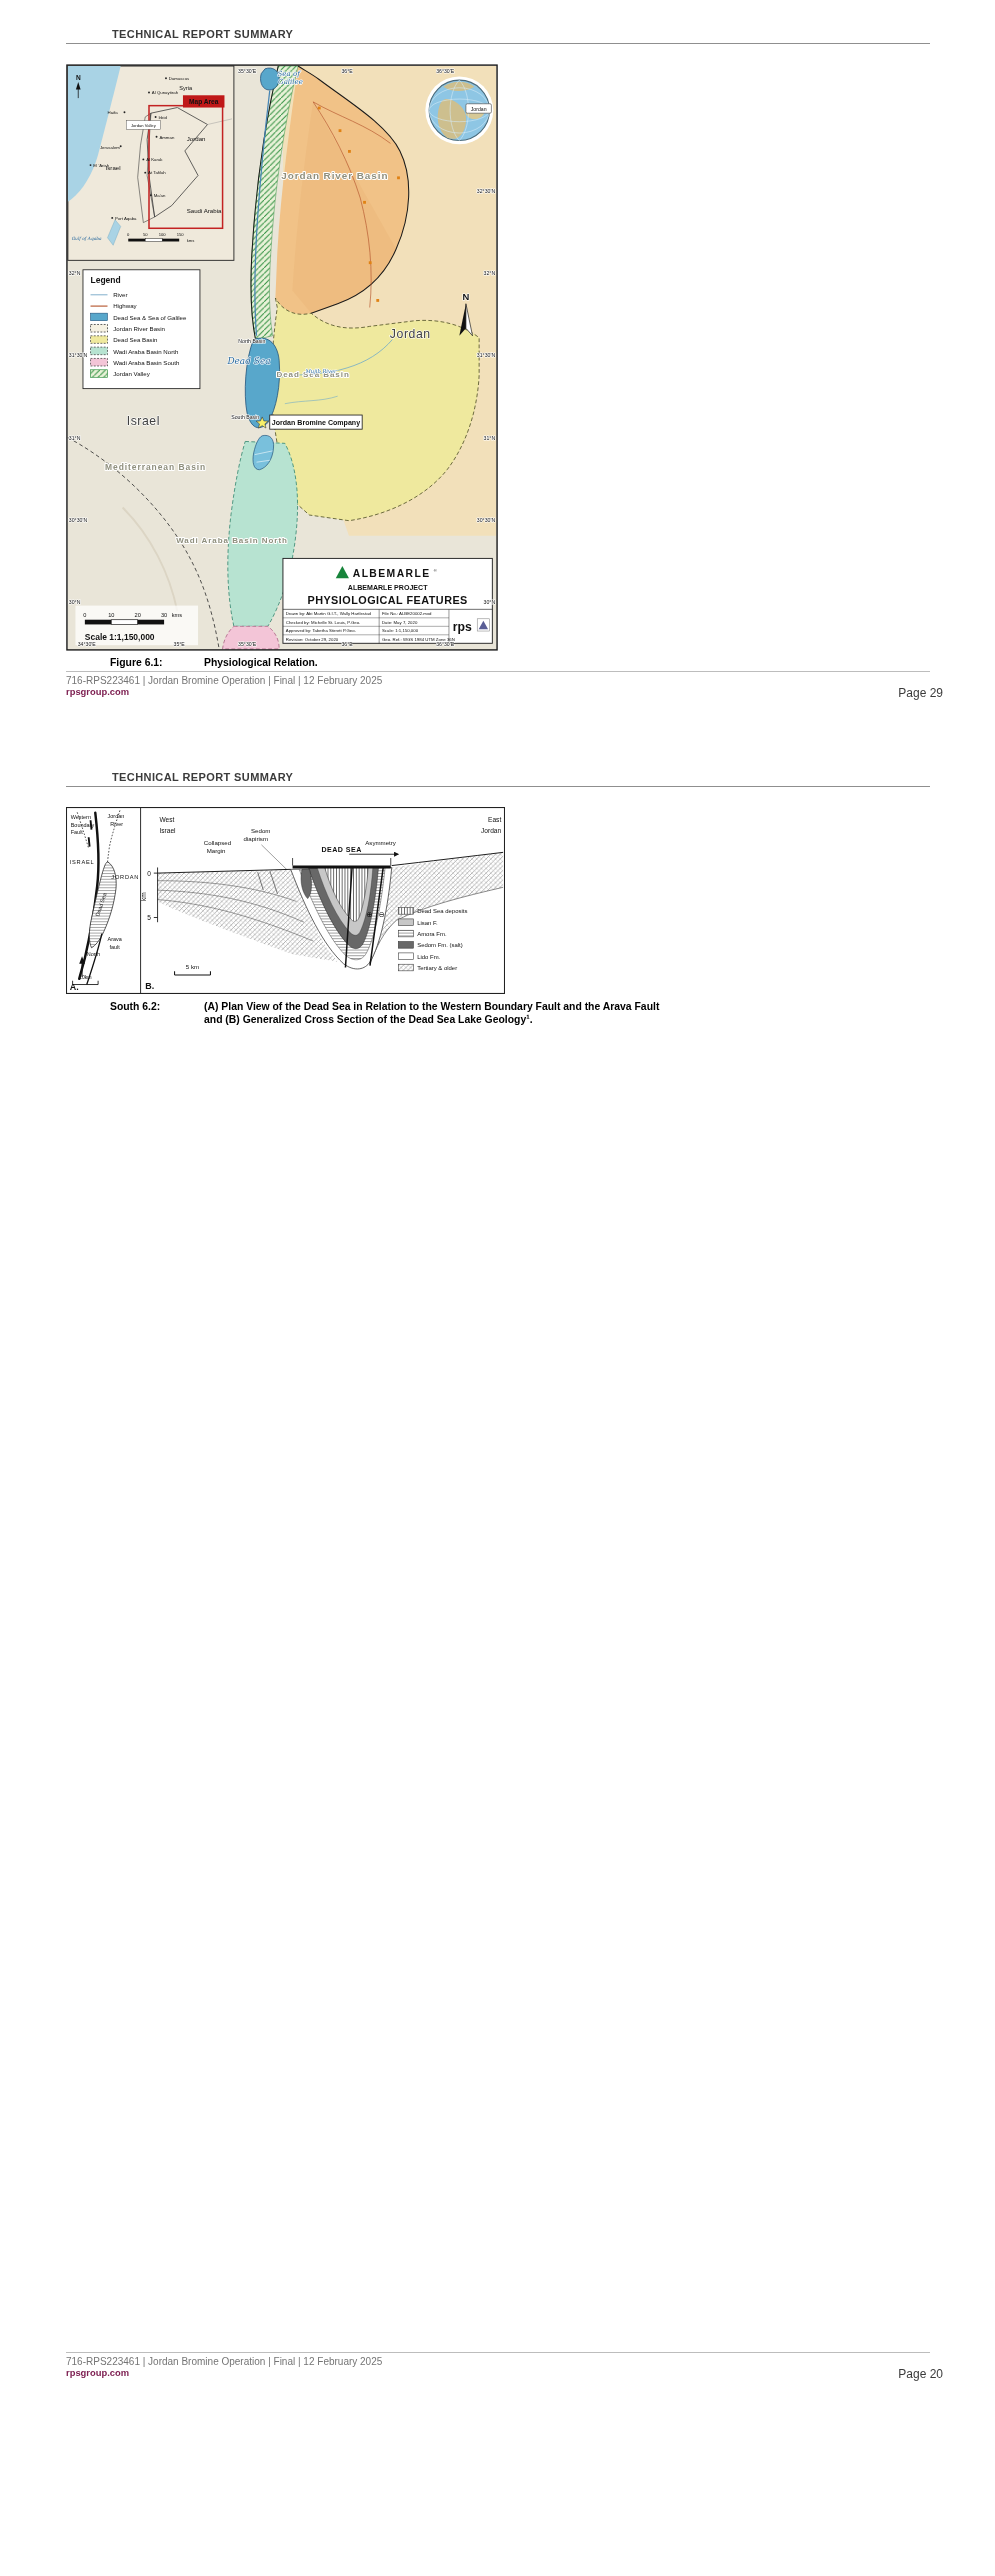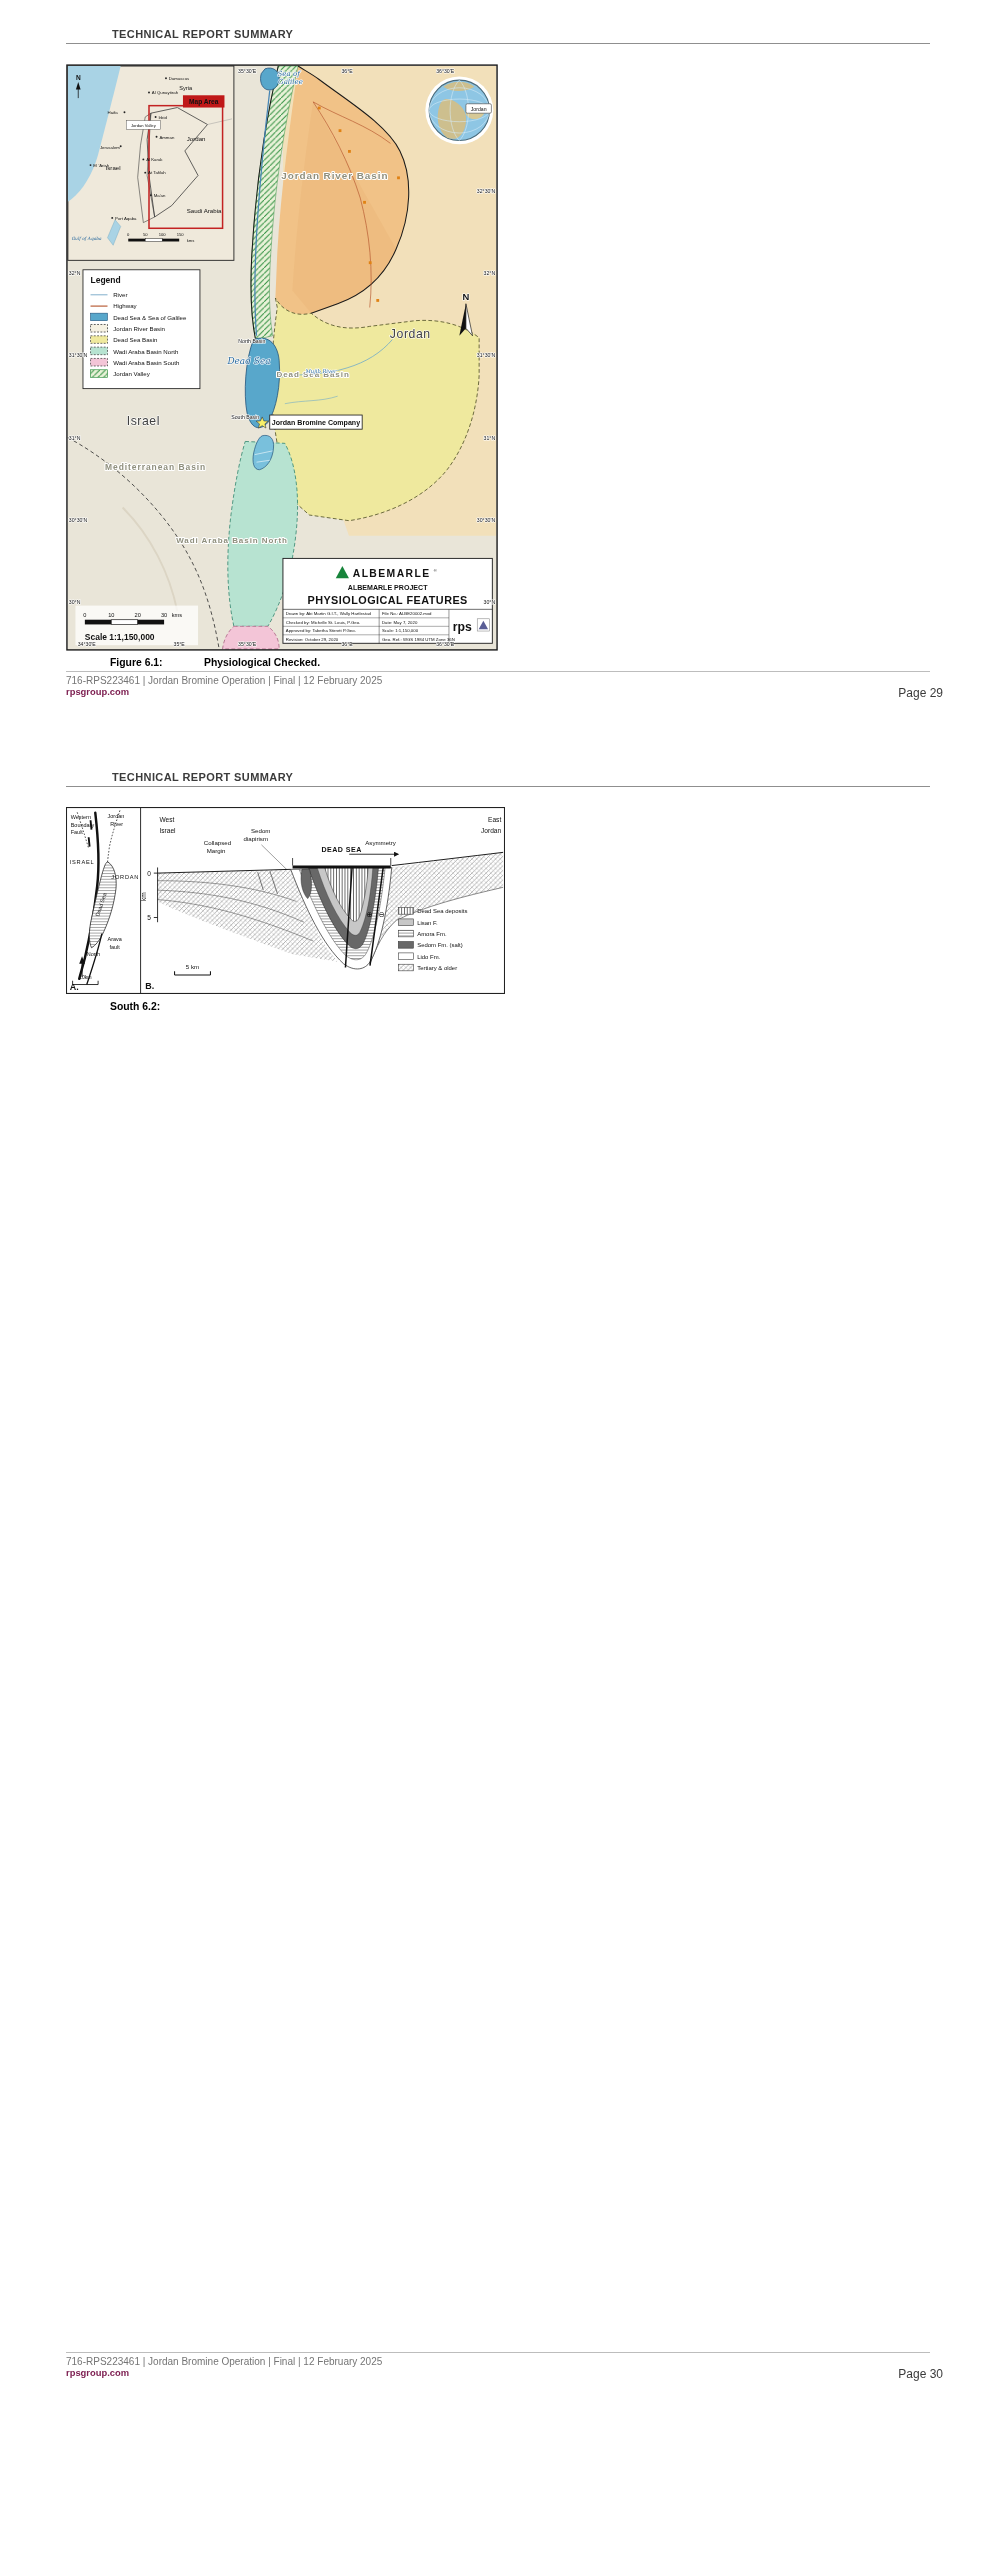--- a/index.html
+++ b/index.html
@@ -255,21 +255,21 @@
     <text x="455" y="398" text-anchor="end">31°N</text>
     <text x="455" y="485" text-anchor="end">30°30'N</text>
     <text x="455" y="572" text-anchor="end">30°N</text>
   </g>
 
   <rect x="1" y="1" width="456" height="620" fill="none" stroke="#1a1a1a" stroke-width="1.5"></rect>
 </svg>
 
 <div class="abs cap" style="top:656px">
   <span class="lbl">Figure 6.1:</span>
-  <span>Physiological Checked.</span>
+  <span>Physiological Relation.</span>
 </div>
 
 <div class="abs rule light" style="top:671px"></div>
 <div class="abs meta" style="top:675px">716-RPS223461  |  Jordan Bromine Operation  |  Final  |  12 February 2025</div>
 <div class="abs site" style="top:686px">rpsgroup.com</div>
 <div class="abs pageno" style="top:686px">Page 29</div>
 
 <div class="abs hdr-title" style="top:771px">TECHNICAL REPORT SUMMARY</div>
 <div class="abs rule" style="top:786px"></div>
 
@@ -383,19 +383,23 @@
     </g>
 
     <path d="M115,178 L153,178 M115,174 L115,178 M153,174 L153,178" stroke="#111" stroke-width="1.1" fill="none"></path>
     <text x="134" y="172" text-anchor="middle" font-size="6.5">5 km</text>
     <text x="84" y="193" font-size="9.5" font-weight="bold">B.</text>
   </g>
 </svg>
 
 <div class="abs cap" style="top:1000px">
   <span class="lbl">South 6.2:</span>
+  <span>
+    <span style="display:block">(A) Plan View of the Dead Sea in Relation to the Western Boundary Fault and the Arava Fault</span>
+    <span style="display:block">and (B) Generalized Cross Section of the Dead Sea Lake Geology¹.</span>
+  </span>
 </div>
 
 <div class="abs rule light" style="top:2352px"></div>
 <div class="abs meta" style="top:2356px">716-RPS223461  |  Jordan Bromine Operation  |  Final  |  12 February 2025</div>
 <div class="abs site" style="top:2367px">rpsgroup.com</div>
-<div class="abs pageno" style="top:2367px">Page 30</div>
+<div class="abs pageno" style="top:2367px">Page 20</div>
 
 
 </body></html>

